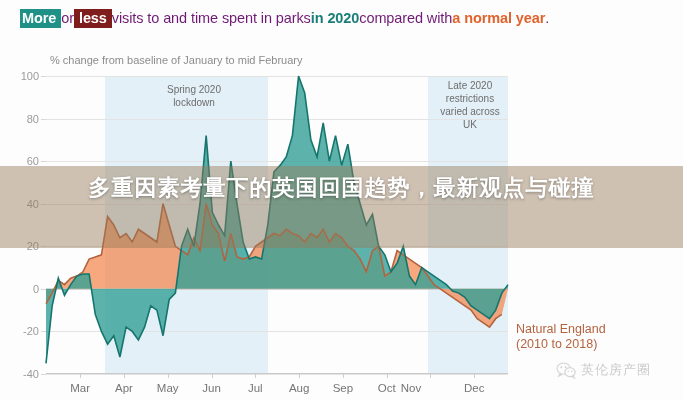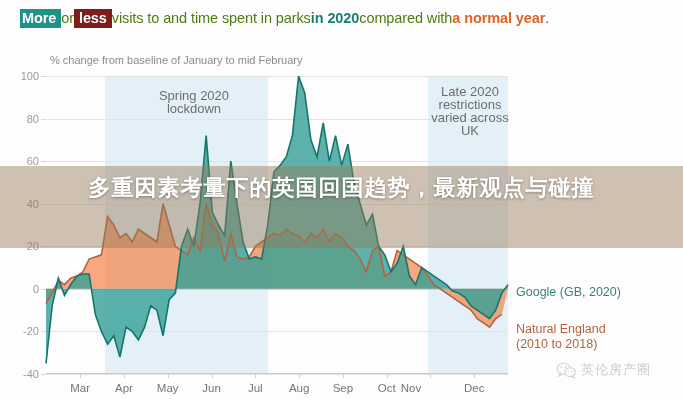--- a/index.html
+++ b/index.html
@@ -12,21 +12,21 @@
 
   
   .headline{
     position:absolute;left:20px;top:9px;
     font-size:14.5px;font-weight:600;color:#3b3b3b;
     letter-spacing:-0.1px;white-space:nowrap;
   }
   .headline span{display:inline-block;vertical-align:baseline;}
   .hl-more{background:#1f9187;color:#ffffff;padding:1px 5px 2px 2px;font-weight:700;}
   .hl-less{background:#7f1d1d;color:#ffffff;padding:1px 5px 2px 5px;font-weight:700;}
-  .plain{font-weight:400;color:#4d7c0f;}
+  .plain{font-weight:400;color:#701a75;}
   .hl-teal{color:#177f77;font-weight:700;}
   .hl-orange{color:#e0632c;font-weight:700;}
 
   
   .subtitle{
     position:absolute;left:22px;top:54px;
     font-size:11px;color:#8c8c8c;font-weight:400;white-space:nowrap;margin-left:28px;
   }
 
   
@@ -44,22 +44,22 @@
   }
   .tickmark{position:absolute;left:-5px;width:5px;height:1px;background:#d8d8d8;}
   .xtick{
     position:absolute;top:100%;margin-top:8px;
     font-size:11.5px;color:#757575;transform:translateX(-50%);white-space:nowrap;
   }
   .xtickmark{position:absolute;top:100%;width:1px;height:4px;background:#cfcfcf;}
   .axisline{position:absolute;left:0;right:0;bottom:0;height:1px;background:#c9c9c9;}
 
   .annot{
-    position:absolute;font-size:13px;color:#6d6d6d;line-height:13px;
-    text-align:center;white-space:pre-line;margin-top:6px;
+    position:absolute;font-size:10px;color:#6d6d6d;line-height:13px;
+    text-align:center;white-space:pre-line;
   }
   .annot-left{left:88px;top:7px;width:120px;}
   .annot-right{left:372px;top:3px;width:104px;}
 
   
   .legend{position:absolute;font-size:12.5px;line-height:15px;white-space:pre-line;}
   .lg-google{left:516px;top:285px;color:#3d7f79;}
   .lg-ne{left:516px;top:322px;color:#b4633f;}
 
   
@@ -161,21 +161,20 @@
       </div>
 
     <div class="annot annot-left">Spring 2020
 lockdown</div>
     <div class="annot annot-right">Late 2020
 restrictions
 varied across
 UK</div>
   </div>
 
-  <div class="legend lg-google">Google (GB, 2020)</div>
   <div class="legend lg-ne">Natural England
 (2010 to 2018)</div>
 
   <div id="overlay-band"></div>
   <div id="overlay-text">多重因素考量下的英国回国趋势，最新观点与碰撞</div>
 
   <div id="watermark">
     <svg width="20" height="17" viewBox="0 0 20 17">
       <ellipse cx="7.6" cy="6.6" rx="6.6" ry="5.6" fill="none" stroke="#a8a8a8" stroke-width="1.1"></ellipse>
       <path d="M4.2 11.4 L2.6 14.2 L5.6 12.6 Z" fill="none" stroke="#a8a8a8" stroke-width="1.1"></path>

